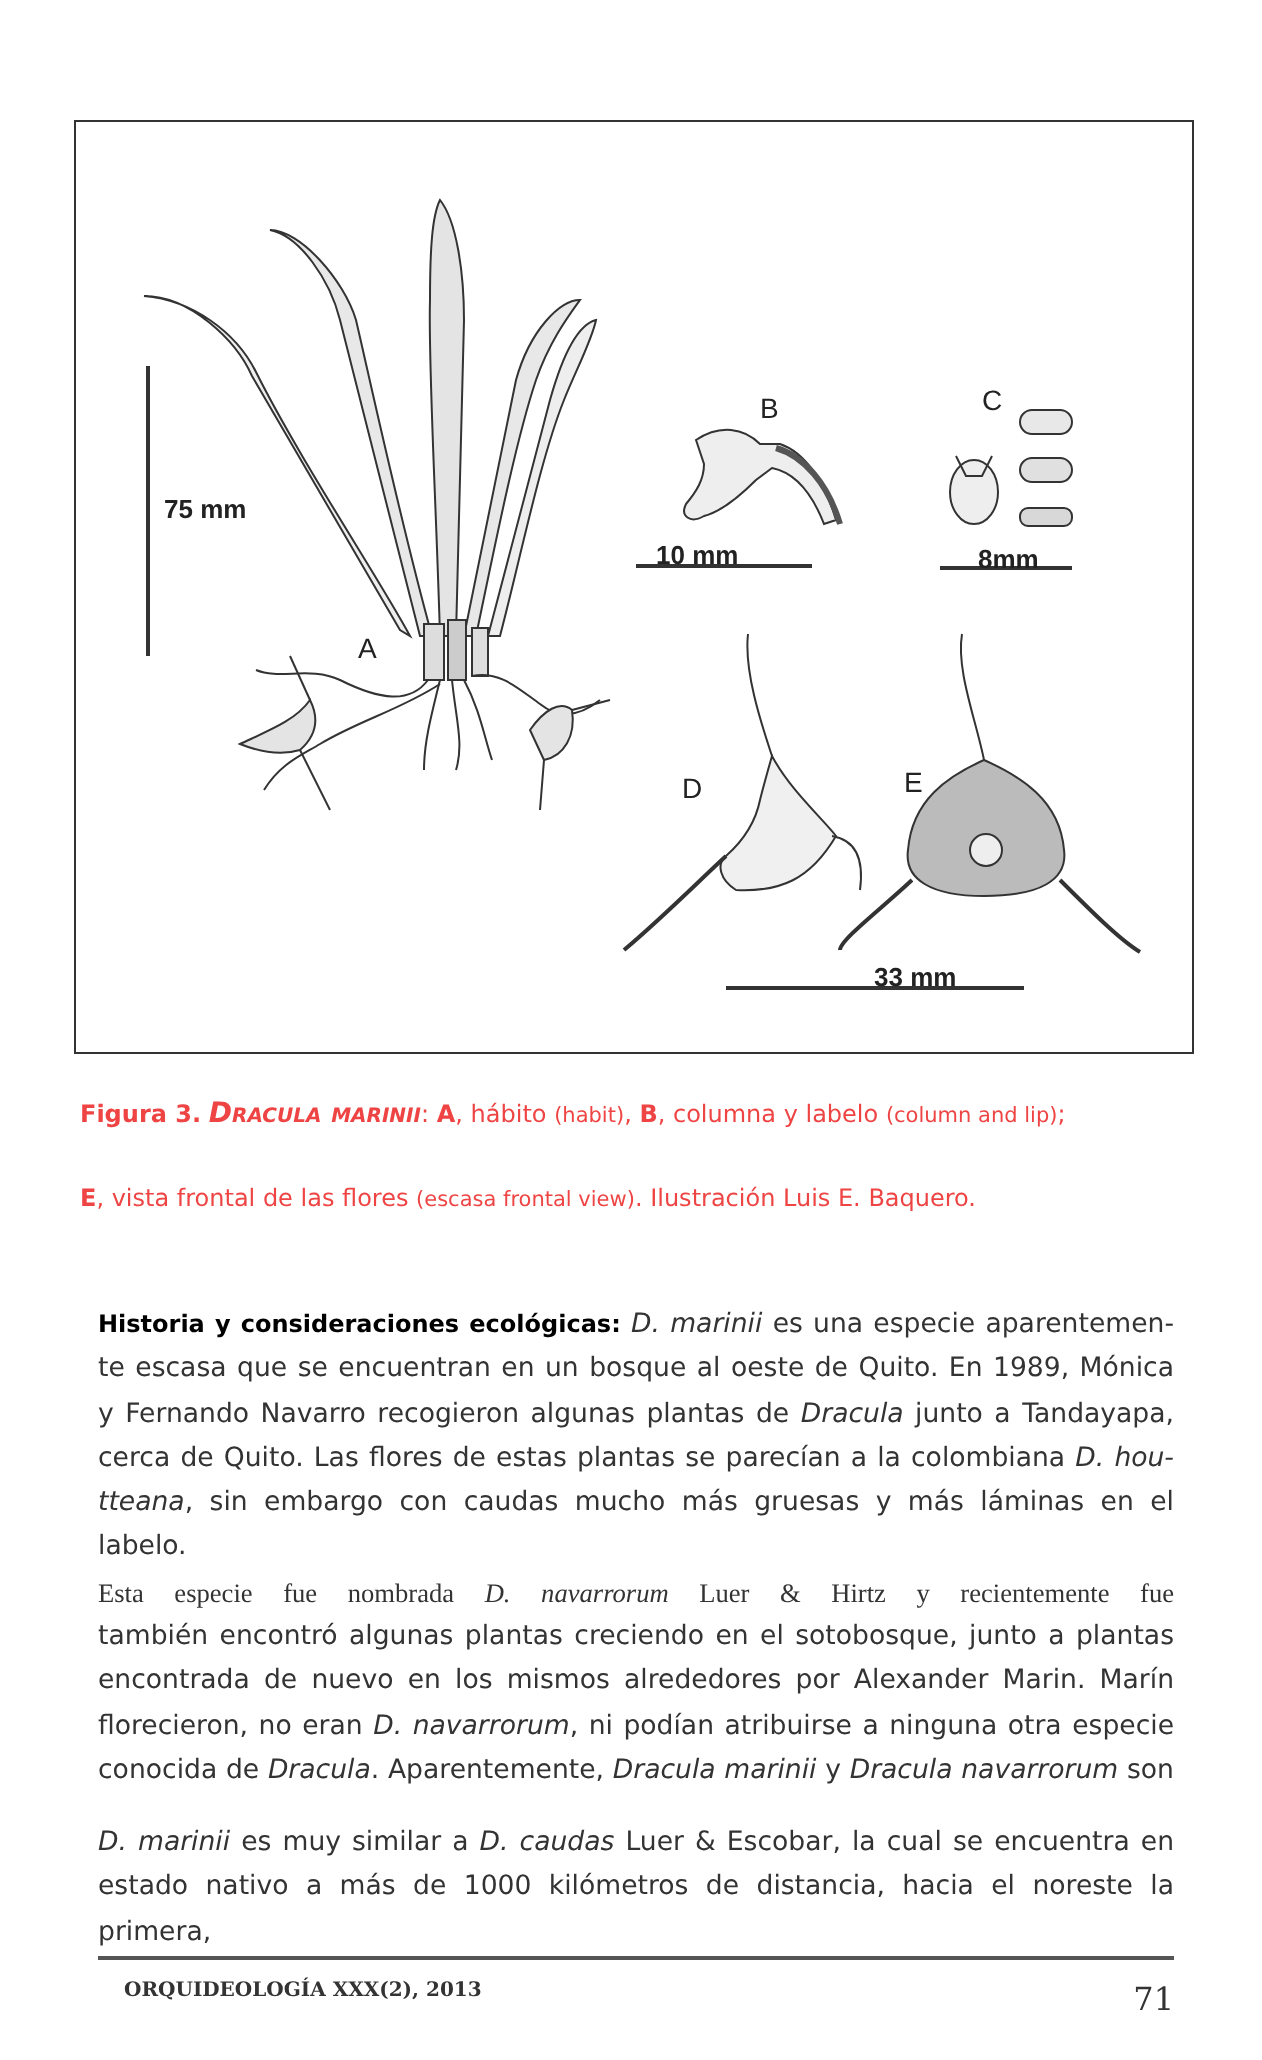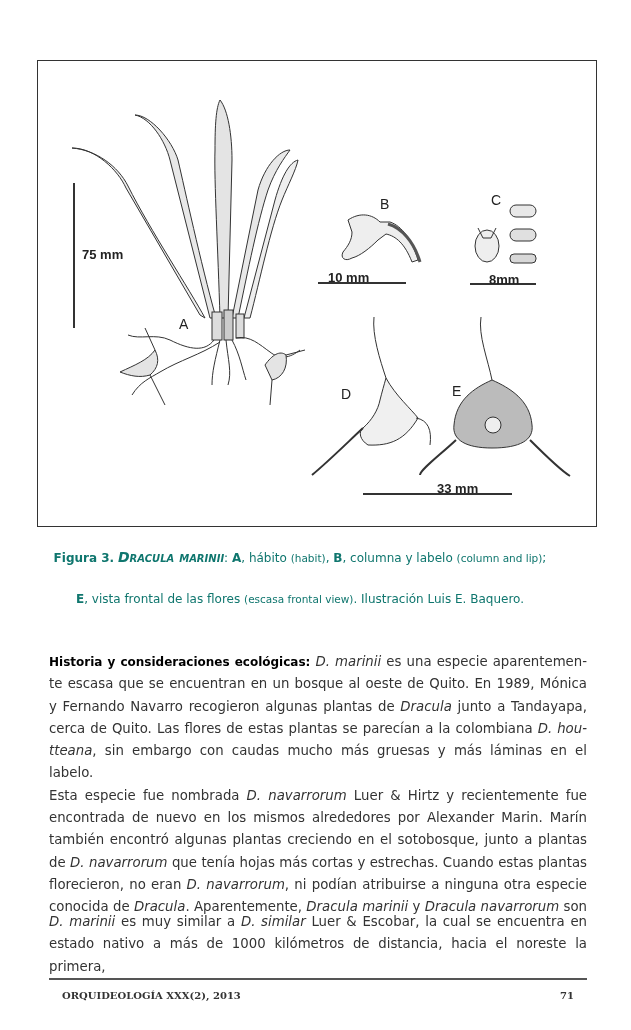--- a/index.html
+++ b/index.html
@@ -2,33 +2,33 @@
 <html><head>
   <meta charset="utf-8">
   <style>
     html, body { margin:0; padding:0; background:#ffffff; }
     body { width:631px; height:1030px; position:relative; overflow:hidden; font-family:"DejaVu Sans", sans-serif; color:#2a2a2a; }
     .frame { position:absolute; left:37px; top:60px; width:560px; height:467px; border:1.5px solid #333; box-sizing:border-box; }
     svg.fig { position:absolute; left:0; top:0; }
     .lbl { position:absolute; font-family:"Liberation Sans", sans-serif; color:#222; }
     .lbl.big { font-size:14px; }
     .lbl.small { font-size:13px; font-weight:bold; }
-    .caption { position:absolute; left:24px; top:547px; width:552px; text-align:center; font-size:12px; line-height:20.5px; color:#0f766e; }
+    .caption { position:absolute; left:40px; top:547px; width:552px; font-size:12px; line-height:20.5px; color:#ef4444; }
     .caption b { font-weight:bold; }
     .caption .sc { font-style:italic; font-weight:bold; font-variant:small-caps; font-size:14px; }
     .caption .paren { font-size:10.5px; }
     .body { position:absolute; left:49px; width:538px; font-size:13.3px; line-height:22.3px; color:#333; text-align:justify; text-align-last:justify; }
     .body .last { text-align-last:left; }
     .p1 { top:651px; }
     .p2 { top:911px; }
     .body b { color:#000000; font-size:12px; }
     .line { display:block; white-space:nowrap; }
     .rule { position:absolute; left:49px; top:978px; width:538px; height:1.5px; background:#555; }
     .footer-left { position:absolute; left:62px; top:990px; font-family:"DejaVu Serif", serif; font-weight:bold; font-size:10px; color:#333; }
-    .footer-right { position:absolute; left:560px; top:990px; width:27px; font-family:"DejaVu Serif", serif; font-weight:bold; font-size:10px; color:#333; }
+    .footer-right { position:absolute; left:560px; top:990px; width:27px; text-align:right; font-family:"DejaVu Serif", serif; font-weight:normal; font-size:16px; color:#333; }
   </style>
 </head>
 <body>
 
 <div class="frame"></div>
 
 <svg class="fig" width="631" height="540">
   <g fill="none" stroke="#333" stroke-width="1">
 
     <g>
@@ -107,27 +107,26 @@
   <br>
   <span><b>E</b><span>, vista frontal de las flores </span><span class="paren">(escasa frontal view)</span><span>. Ilustración Luis E. Baquero.</span></span>
 </div>
 
 <div class="body p1" id="p1">
     <span class="line" style="text-align: justify; text-align-last: justify; white-space: normal;"><b>Historia y consideraciones ecológicas:</b><span> </span><i>D. marinii</i><span> es una especie aparentemen-</span></span>
     <span class="line" style="text-align: justify; text-align-last: justify; white-space: normal;"><span>te escasa que se encuentran en un bosque al oeste de Quito. En 1989, Mónica</span></span>
     <span class="line" style="text-align: justify; text-align-last: justify; white-space: normal;"><span>y Fernando Navarro recogieron algunas plantas de </span><i>Dracula</i><span> junto a Tandayapa,</span></span>
     <span class="line" style="text-align: justify; text-align-last: justify; white-space: normal;"><span>cerca de Quito. Las flores de estas plantas se parecían a la colombiana </span><i>D. hou-</i></span>
     <span class="line" style="text-align: justify; text-align-last: justify; white-space: normal;"><i>tteana</i><span>, sin embargo con caudas mucho más gruesas y más láminas en el labelo.</span></span>
-    <span class="line" style="text-align: justify; text-align-last: justify; white-space: normal;"><span>Esta especie fue nombrada </span><i>D. navarrorum</i><span> Luer &amp; Hirtz y recientemente fue</span></span>
+    <span class="line" style="text-align: justify; text-align-last: justify; white-space: normal; font-family: Liberation Serif, serif;"><span>Esta especie fue nombrada </span><i>D. navarrorum</i><span> Luer &amp; Hirtz y recientemente fue</span></span>
+    <span class="line" style="text-align: justify; text-align-last: justify; white-space: normal;"><span>también encontró algunas plantas creciendo en el sotobosque, junto a plantas</span></span>
     <span class="line" style="text-align: justify; text-align-last: justify; white-space: normal;"><span>encontrada de nuevo en los mismos alrededores por Alexander Marin. Marín</span></span>
-    <span class="line" style="text-align: justify; text-align-last: justify; white-space: normal;"><span>también encontró algunas plantas creciendo en el sotobosque, junto a plantas</span></span>
-    <span class="line" style="text-align: justify; text-align-last: justify; white-space: normal;"><span>de </span><i>D. navarrorum</i><span> que tenía hojas más cortas y estrechas. Cuando estas plantas</span></span>
     <span class="line" style="text-align: justify; text-align-last: justify; white-space: normal;"><span>florecieron, no eran </span><i>D. navarrorum</i><span>, ni podían atribuirse a ninguna otra especie</span></span>
     <span class="line" style="text-align: justify; text-align-last: justify; white-space: normal;"><span>conocida de </span><i>Dracula</i><span>. Aparentemente, </span><i>Dracula marinii</i><span> y </span><i>Dracula navarrorum</i><span> son</span></span>
   </div>
 <div class="body p2" id="p2">
-    <span class="line" style="text-align: justify; text-align-last: justify; white-space: normal;"><i>D. marinii</i><span> es muy similar a </span><i>D. similar</i><span> Luer &amp; Escobar, la cual se encuentra en</span></span>
+    <span class="line" style="text-align: justify; text-align-last: justify; white-space: normal;"><i>D. marinii</i><span> es muy similar a </span><i>D. caudas</i><span> Luer &amp; Escobar, la cual se encuentra en</span></span>
     <span class="line last" style="text-align: justify; text-align-last: left; white-space: normal;"><span>estado nativo a más de 1000 kilómetros de distancia, hacia el noreste la primera,</span></span>
   </div>
 
 <div class="rule"></div>
 <div class="footer-left">ORQUIDEOLOGÍA XXX(2), 2013</div>
 <div class="footer-right">71</div>
 
 </body></html>

